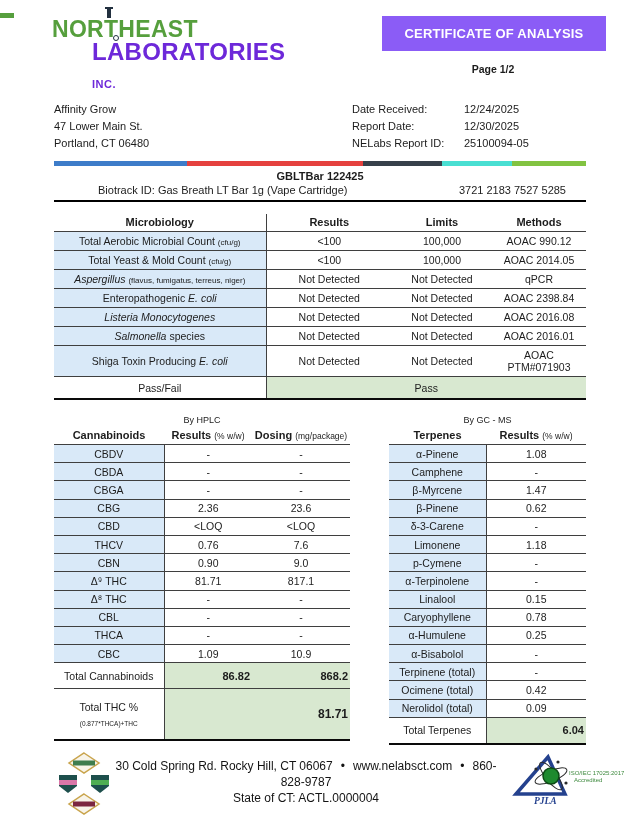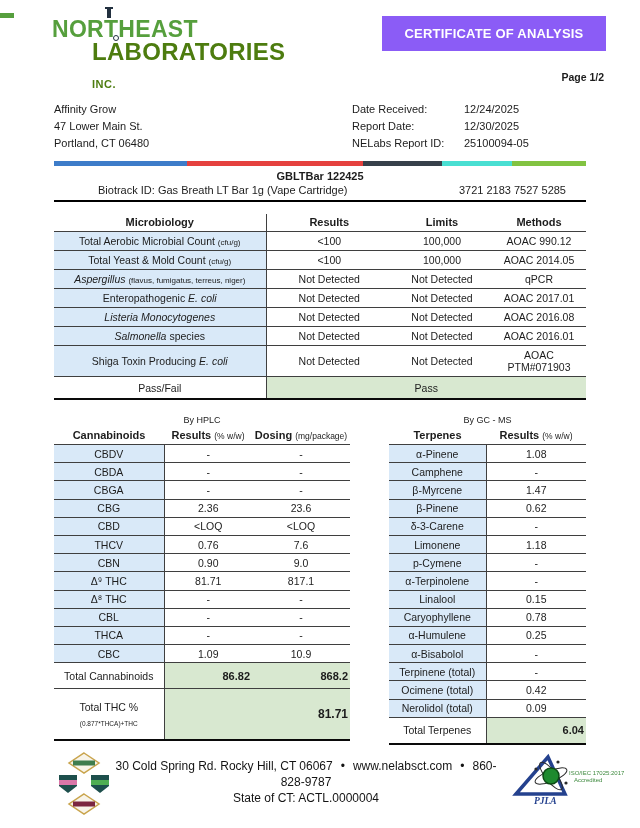--- a/index.html
+++ b/index.html
@@ -9,26 +9,26 @@
     font-family:"Liberation Sans", sans-serif; color:#1c1c1c; overflow:hidden;
   }
   .corner-mark { position:absolute; left:0; top:13px; width:14px; height:5px; background:#569f3d; }
 
   
   .header { display:flex; justify-content:space-between; padding:16px 34px 0 52px; }
   .logo { position:relative; width:260px; }
   .logo-line1 { position:relative; color:#569f3d; font-weight:bold; font-size:23px; letter-spacing:.3px; }
   .tube { position:absolute; left:55px; top:-7px; width:4px; height:9px; background:#22303f; }
   .tube::before { content:""; position:absolute; left:-2px; top:-2px; width:8px; height:2px; background:#22303f; }
-  .logo-line2 { position:relative; color:#4d7c0f; font-weight:bold; font-size:24px; margin:-5px 0 0 40px; letter-spacing:.3px; }
+  .logo-line2 { position:relative; color:#6d28d9; font-weight:bold; font-size:24px; margin:-5px 0 0 40px; letter-spacing:.3px; }
   .flask-dot { position:absolute; left:21px; top:-3px; width:6px; height:6px; border:1.6px solid #22303f; border-radius:50%; background:#fff; }
   .logo-inc { font-size:11px; letter-spacing:.5px; }
   .banner-col { width:224px; }
   .banner { background:#8b5cf6; color:#fff; font-weight:bold; font-size:13px; text-align:center; padding:10px 2px; letter-spacing:.2px; }
-  .page-label { text-align:right; font-weight:bold; font-size:10.5px; margin-top:20px; padding-right:2px; }
+  .page-label { text-align:center; font-weight:bold; font-size:10.5px; margin-top:12px; padding-right:2px; }
 
   
   .info { display:flex; justify-content:space-between; padding:7px 54px 0 54px; font-size:11px; }
   .client div { line-height:17px; }
   .report-grid { display:grid; grid-template-columns:112px auto; width:234px; line-height:17px; }
 
   
   .color-bar { display:flex; height:5px; margin:9px 54px 0 54px; }
   .bar-seg { height:100%; }
   .sample-name { text-align:center; font-weight:bold; font-size:11px; margin-top:4px; }
@@ -158,21 +158,21 @@
         <tr>
           <td class="analyte-cell"><span class="it">Aspergillus </span><span class="sm">(flavus, fumigatus, terreus, niger)</span></td>
           <td class="vline">Not Detected</td>
           <td>Not Detected</td>
           <td>qPCR</td>
         </tr>
         <tr>
           <td class="analyte-cell"><span>Enteropathogenic </span><span class="it">E. coli</span></td>
           <td class="vline">Not Detected</td>
           <td>Not Detected</td>
-          <td>AOAC 2017.01</td>
+          <td>AOAC 2398.84</td>
         </tr>
         <tr>
           <td class="analyte-cell"><span class="it">Listeria Monocytogenes</span></td>
           <td class="vline">Not Detected</td>
           <td>Not Detected</td>
           <td>AOAC 2016.08</td>
         </tr>
         <tr>
           <td class="analyte-cell"><span class="it">Salmonella </span><span>species</span></td>
           <td class="vline">Not Detected</td>

